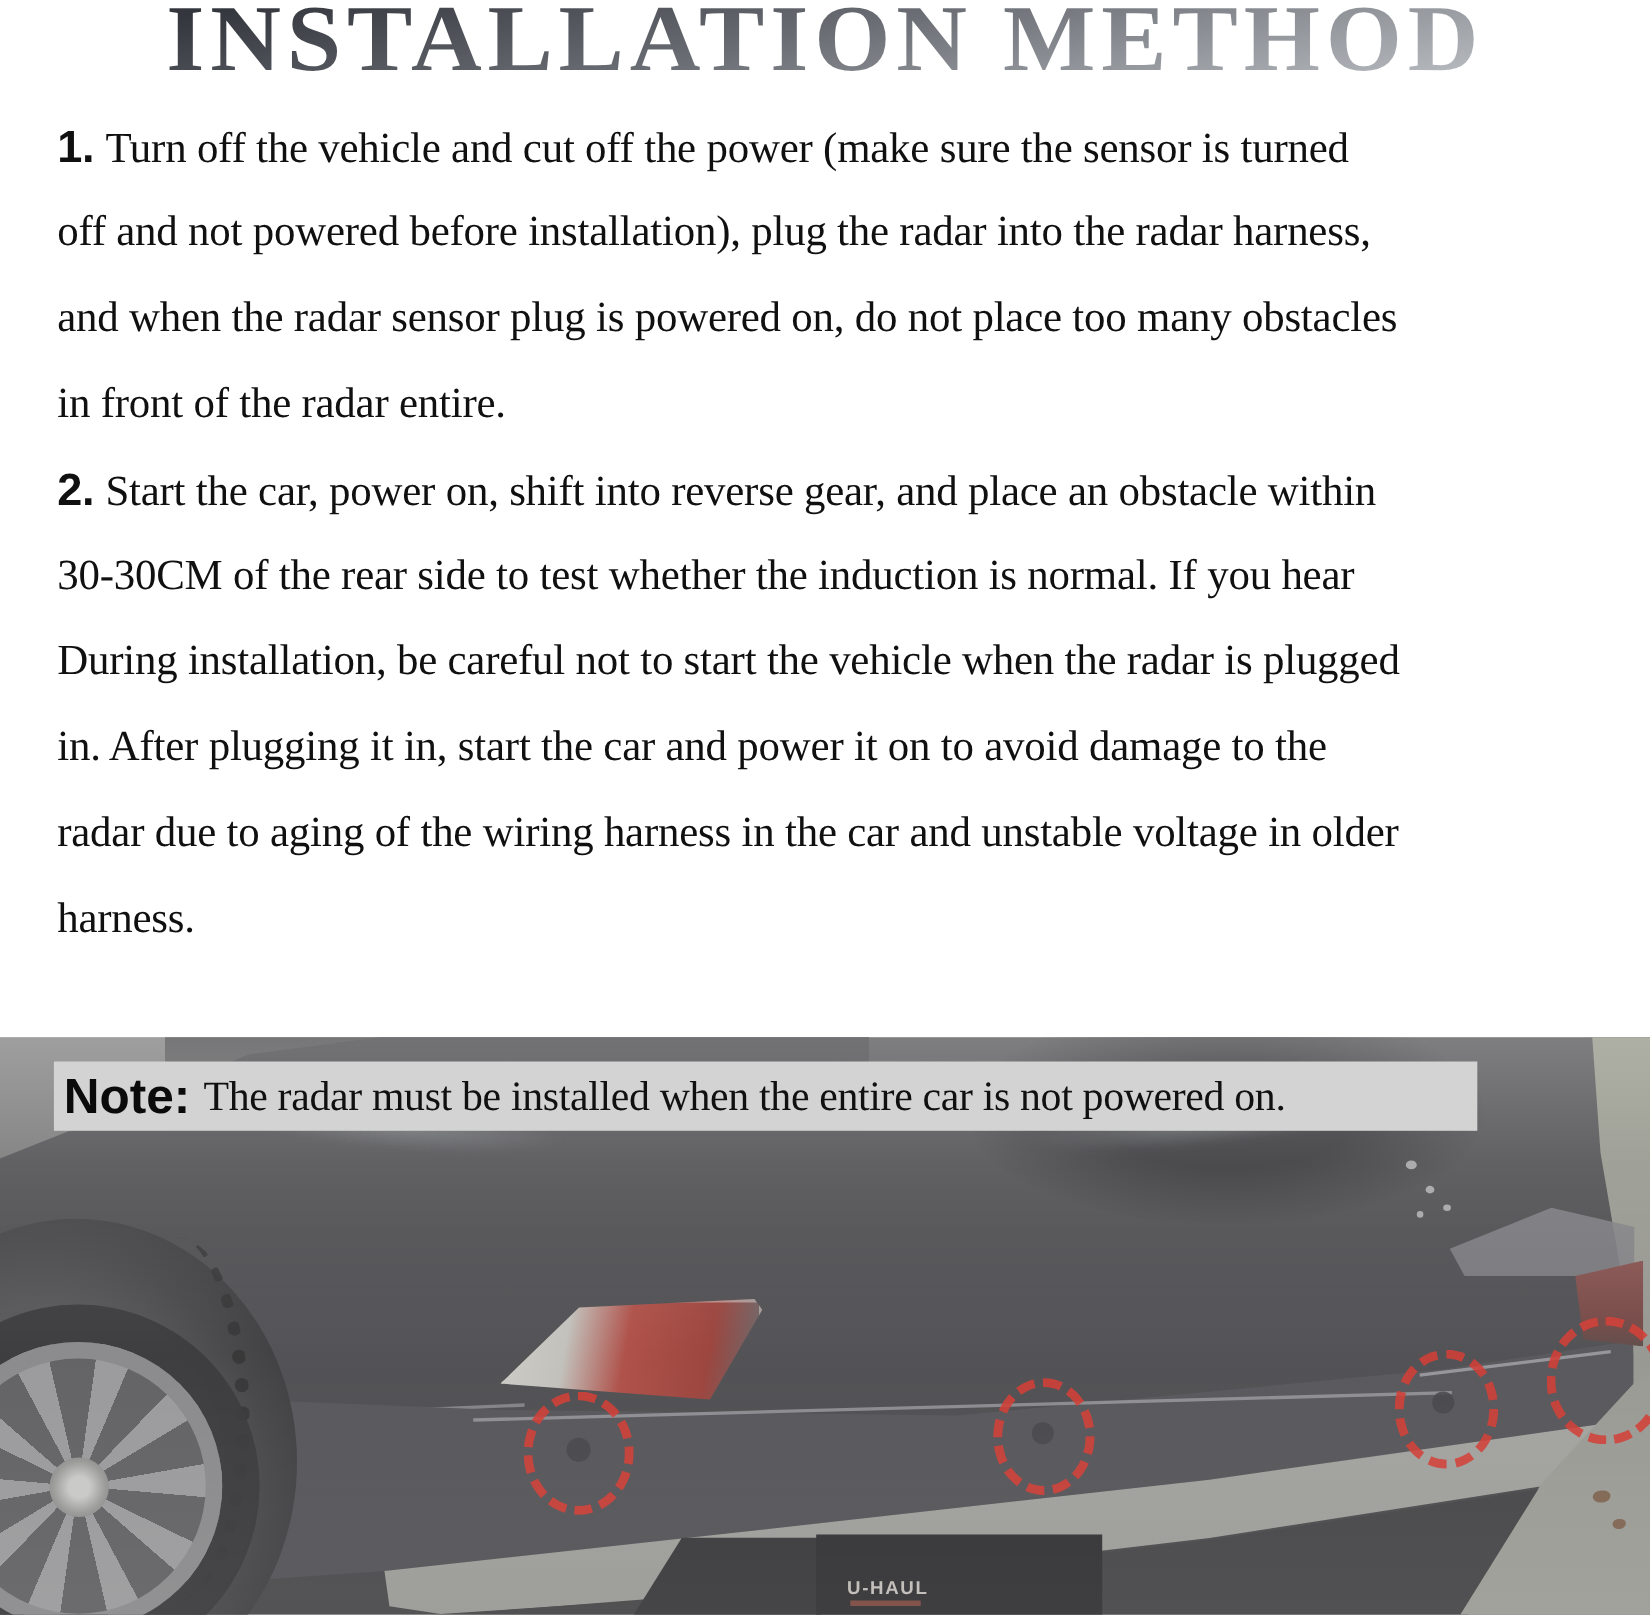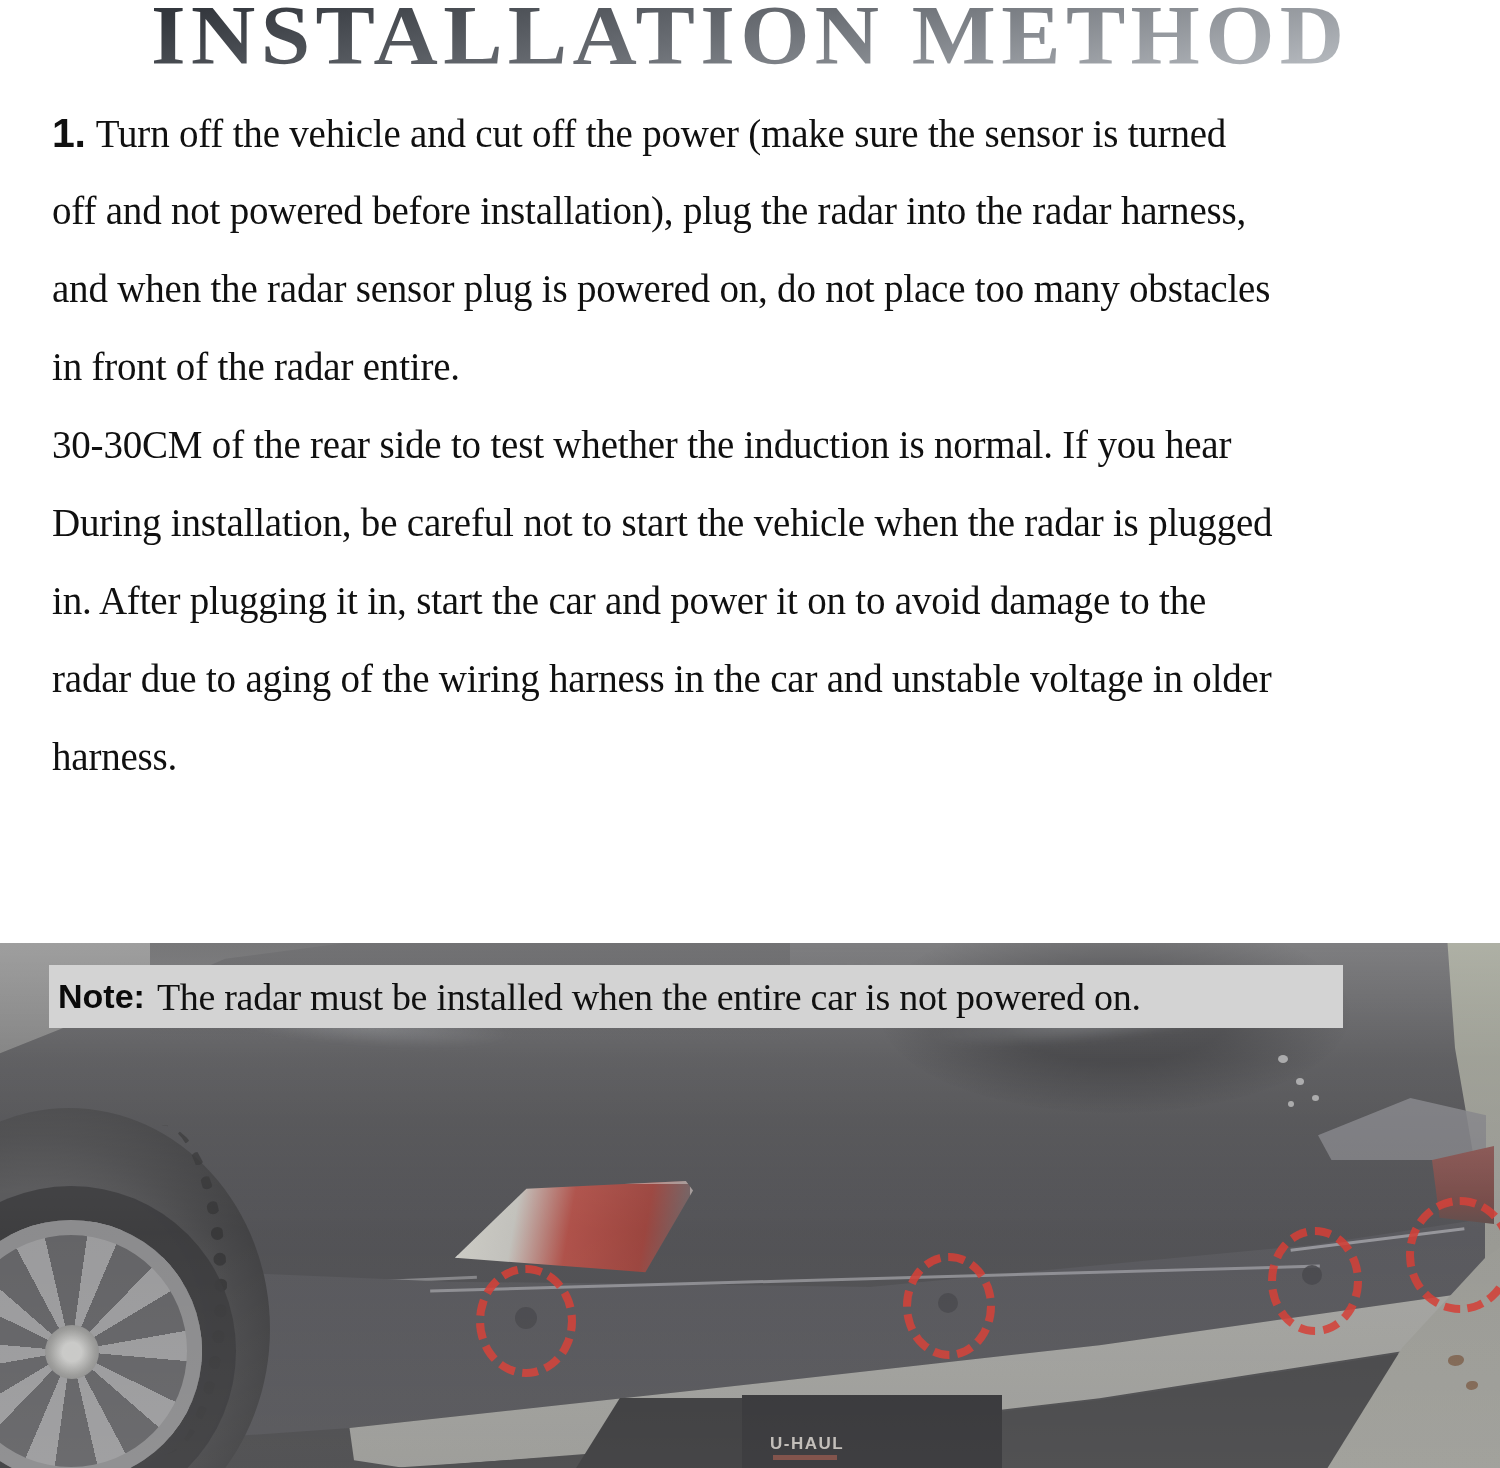--- a/index.html
+++ b/index.html
@@ -15,21 +15,21 @@
     transform:scale(1.06,1.02);transform-origin:top center;}
 
   
   .text-col{position:absolute;left:52px;top:94px;width:1405px;color:#101010;}
   .line{height:78px;line-height:78px;font-size:39px;letter-spacing:-0.2px;white-space:nowrap;}
   .num{font-family:"Liberation Sans",sans-serif;font-weight:700;font-size:41px;padding-right:10px;}
 
   
   .note-bar{position:absolute;left:49px;top:965px;width:1294px;height:63px;background:#d3d3d3;
     display:flex;align-items:center;padding-left:9px;box-sizing:border-box;z-index:30;white-space:nowrap;}
-  .note-label{font-family:"Liberation Sans",sans-serif;font-weight:700;font-size:34px;color:#0a0a0a;}
+  .note-label{font-family:"Liberation Sans",sans-serif;font-weight:700;font-size:45px;color:#0a0a0a;}
   .note-text{font-size:38px;color:#101010;margin-left:12px;letter-spacing:-0.3px;}
 
   
   .photo{position:absolute;left:0;top:943px;width:1500px;height:525px;overflow:hidden;
     background:linear-gradient(180deg,#757575 0%,#686868 40%,#5a5a5a 100%);}
   .photo *{position:absolute;}
 
   .bg-right{right:0;top:0;width:58px;height:100%;
     background:linear-gradient(180deg,#8b8e7e 0%,#90908a 45%,#94948e 100%);}
   .car-body{inset:0;
@@ -120,20 +120,23 @@
   <span class="big-title">INSTALLATION METHOD</span>
 </div>
 
 <div class="text-col">
   <div class="line">
     <span class="num">1.</span><span>Turn off the vehicle and cut off the power (make sure the sensor is turned</span>
   </div>
   <div class="line">off and not powered before installation), plug the radar into the radar harness,</div>
   <div class="line">and when the radar sensor plug is powered on, do not place too many obstacles</div>
   <div class="line">in front of the radar entire.</div>
+  <div class="line">
+    <span class="num">2.</span><span>Start the car, power on, shift into reverse gear, and place an obstacle within</span>
+  </div>
   <div class="line">30-30CM of the rear side to test whether the induction is normal. If you hear</div>
   <div class="line">During installation, be careful not to start the vehicle when the radar is plugged</div>
   <div class="line">in. After plugging it in, start the car and power it on to avoid damage to the</div>
   <div class="line">radar due to aging of the wiring harness in the car and unstable voltage in older</div>
   <div class="line">harness.</div>
 </div>
 
 <div class="photo">
   <div class="bg-right"></div>
   <div class="car-body"></div>

